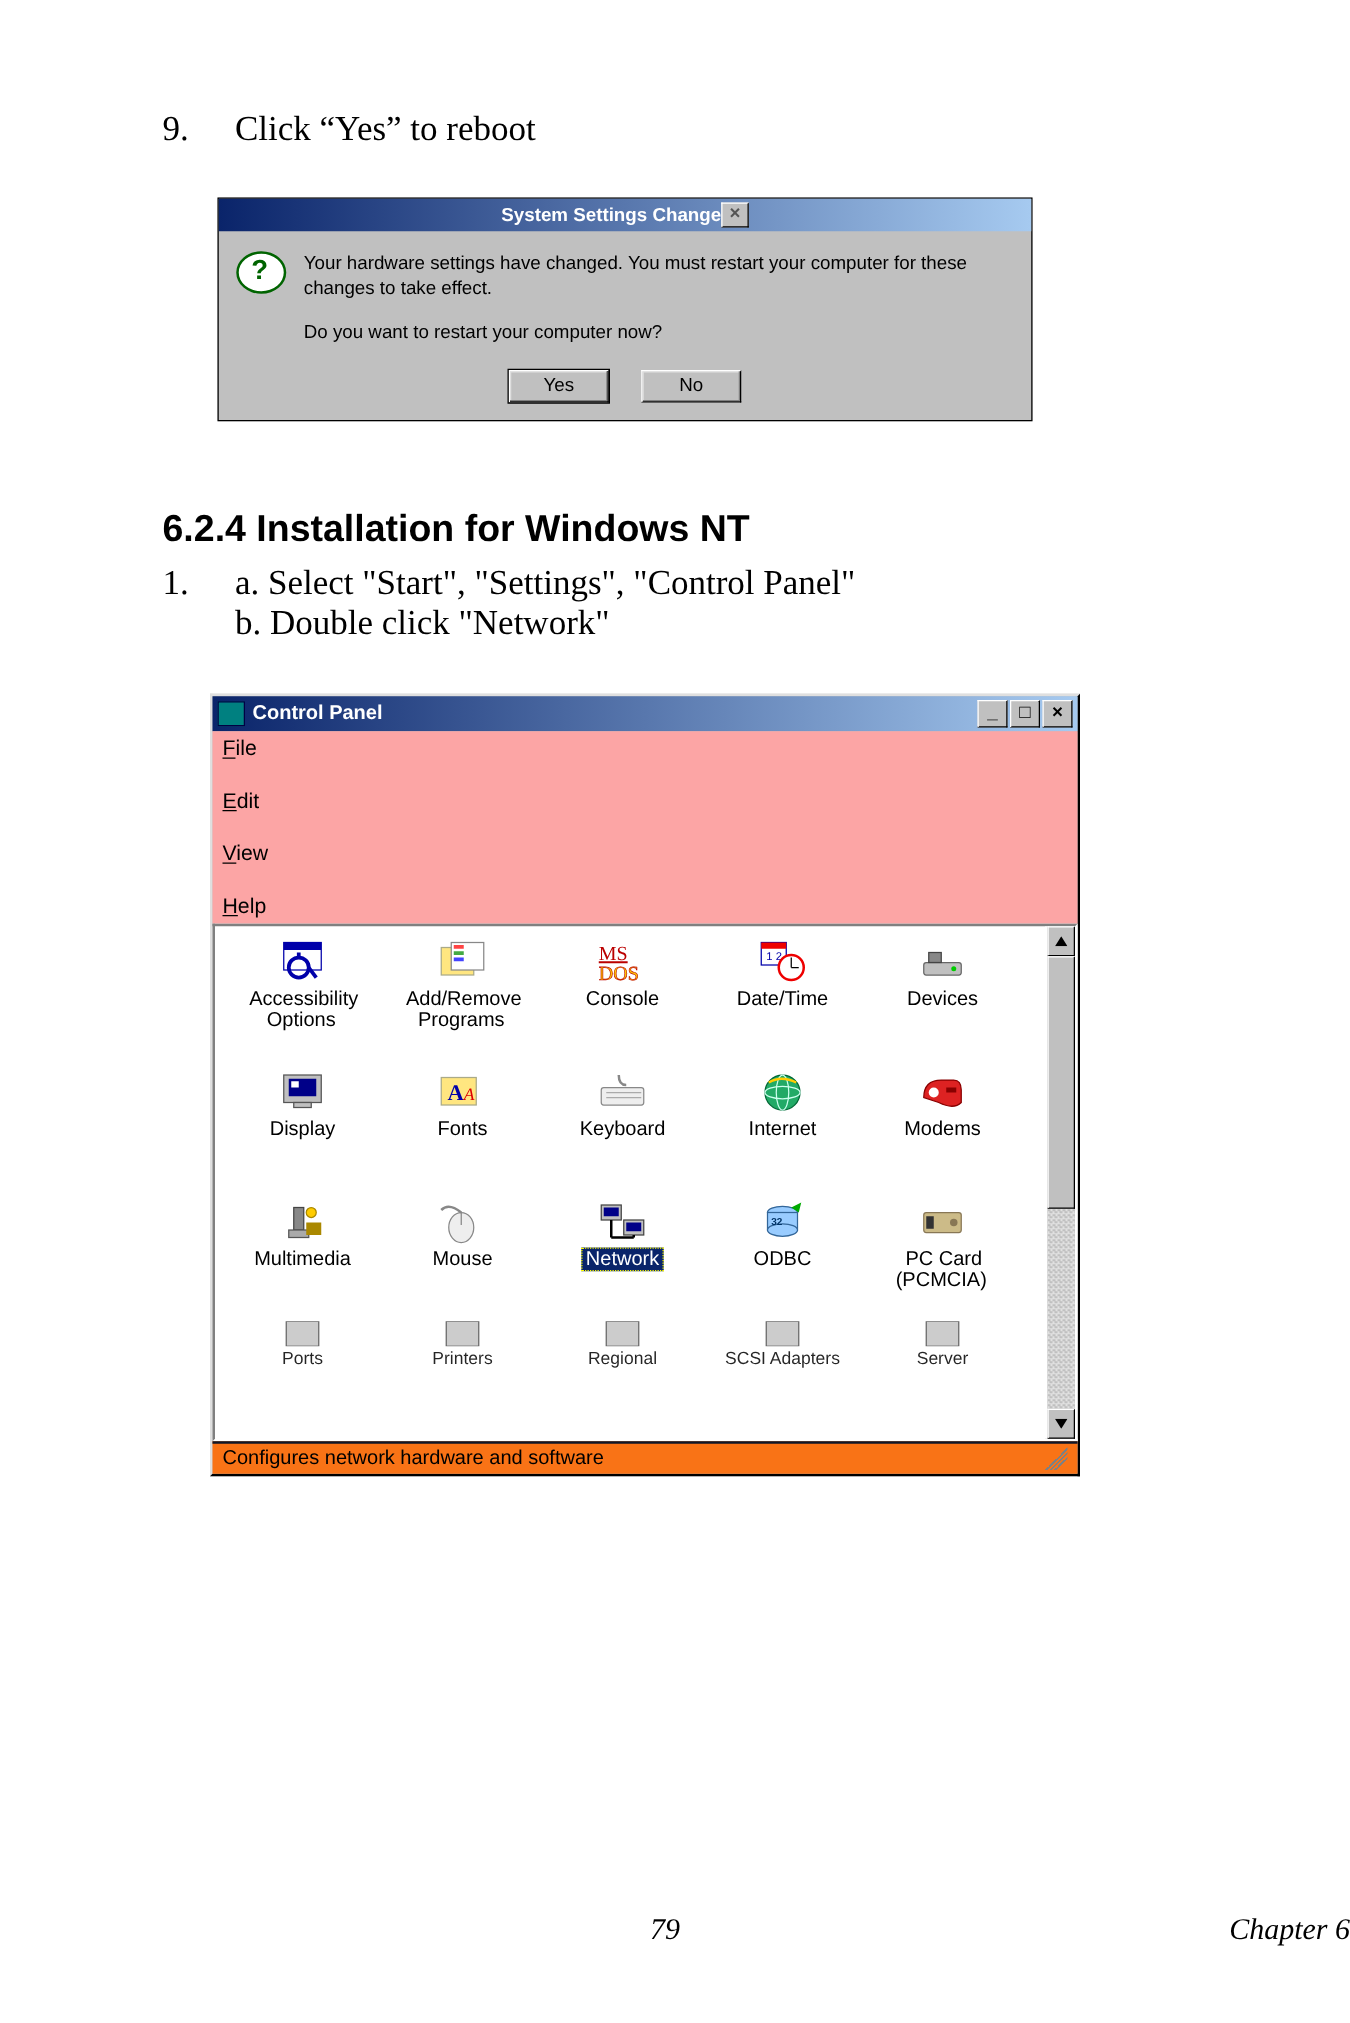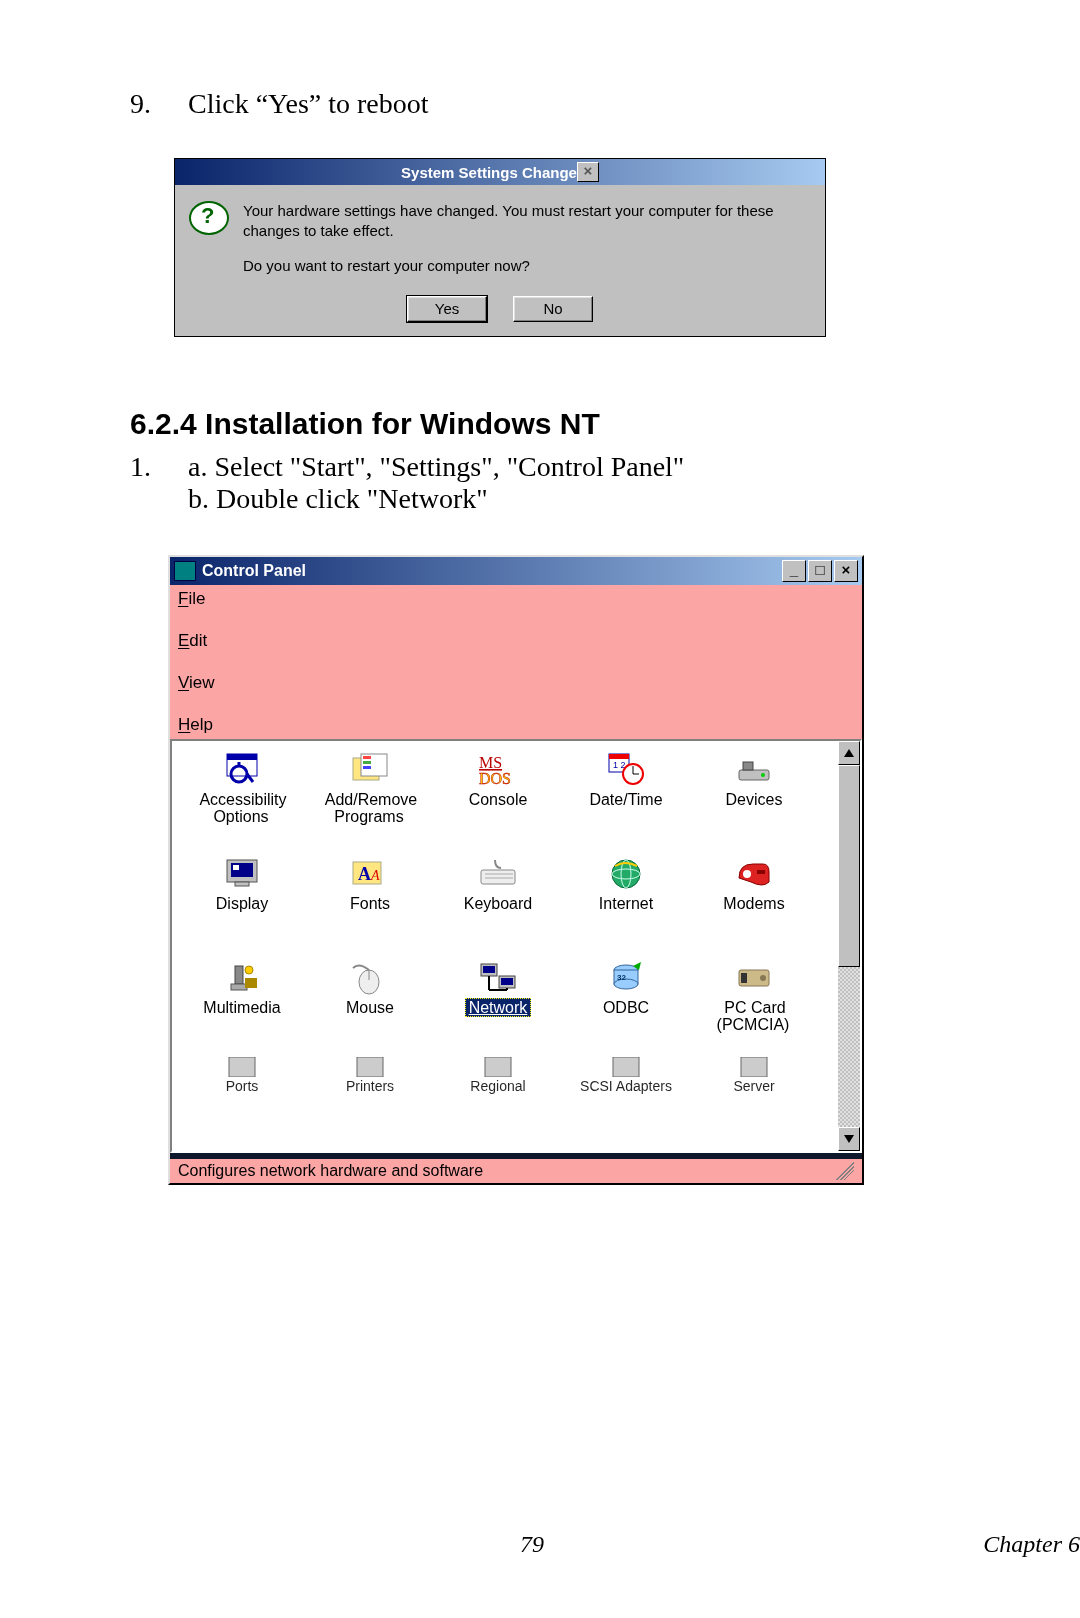--- a/index.html
+++ b/index.html
@@ -150,40 +150,40 @@
   }
   .cp-item {
     display:flex; flex-direction:column; align-items:center;
     padding-top:4px;
     font-size:16px;
     text-align:center;
     line-height:1.1;
   }
   .cp-item .ic { width:44px; height:38px; margin-bottom:2px; display:flex; align-items:center; justify-content:center; }
   .cp-item .lbl { white-space:pre-line; padding:0 4px; }
-  .cp-item.sel .lbl-inner { background:#0a246a; color:#fff; padding:0 3px; border:1px dotted #ff0;text-decoration:underline; }
+  .cp-item.sel .lbl-inner { background:#0a246a; color:#fff; padding:0 3px; border:1px dotted #ff0; }
   .cp-item .lbl-inner { padding:0 2px; }
   .cp-scroll {
     width:22px; background:#c0c0c0;
     border-left:2px solid #fff;
     display:flex; flex-direction:column;
   }
   .sbtn {
     height:22px; background:#c0c0c0;
     border:1px solid #000; border-top-color:#fff; border-left-color:#fff;
     display:flex; align-items:center; justify-content:center;
   }
   .strack { flex:1; background: repeating-conic-gradient(#c0c0c0 0 25%, #e0e0e0 0 50%) 0 0/4px 4px; position:relative;}
   .sthumb { position:absolute; top:0; left:0; right:0; height:200px; background:#c0c0c0; border:1px solid #000; border-top-color:#fff; border-left-color:#fff;}
   .cp-status {
     padding:3px 8px;
-    background:#fca5a5;
+    background:#f97316;
     font-size:16px;
     display:flex; align-items:center; justify-content:space-between;
-    border-top:6px solid #0f172a;
+    border-top:2px solid #0f172a;
     text-align:right;
   }
   .cp-status .grip {
     width:18px; height:18px;
     background:
       linear-gradient(135deg, transparent 0 50%, #808080 50% 55%, transparent 55% 60%, #808080 60% 65%, transparent 65% 70%, #808080 70% 75%, transparent 75%);
   }
   .footer {
     position:absolute; left:0; bottom:60px; width:100%;
     display:flex; justify-content:space-between;

